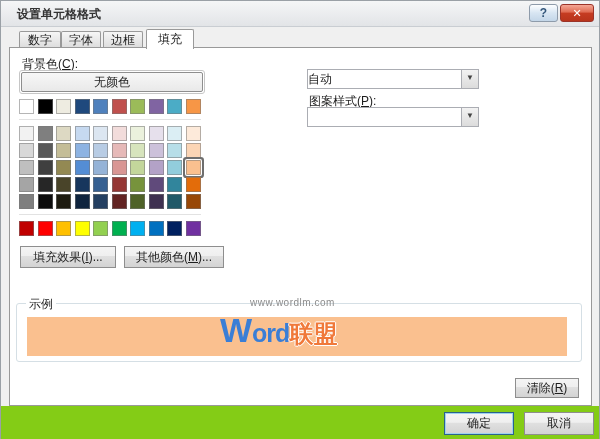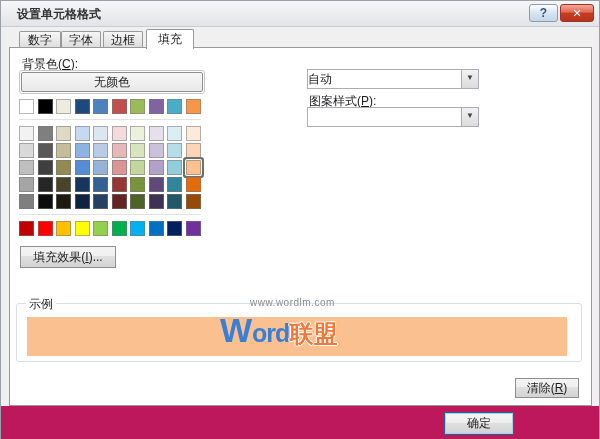--- a/index.html
+++ b/index.html
@@ -40,21 +40,21 @@
   .grouplabel{position:absolute;left:24px;top:295px;background:#fff;padding:0 3px;}
   .samplefill{position:absolute;left:25px;top:316px;width:540px;height:39px;}
   
   .watermark{position:absolute;left:218px;top:284px;width:160px;height:44px;z-index:5;pointer-events:none;}
   .wm-url{position:absolute;left:30px;top:2px;font-size:10px;color:#8c8c8c;letter-spacing:.5px;}
   .wm-line{position:absolute;left:0;top:16px;white-space:nowrap;font-weight:bold;}
   .wm-w{font-size:34px;color:#3a7ed6;}
   .wm-ord{font-size:25px;color:#3a7ed6;letter-spacing:-1px;}
   .wm-cn{font-size:24px;color:#f0793a;text-shadow:-1px 0 #fff,1px 0 #fff,0 -1px #fff,0 1px #fff;}
   
-  .footer{position:absolute;left:0;top:405px;width:100%;height:34px;background:#be185d;}
+  .footer{position:absolute;left:0;top:405px;width:100%;height:34px;background:#84cc16;}
   u{text-decoration:underline;}
 </style>
 </head>
 <body>
 
 <div class="dialog">
 
   <div class="titlebar">
     <span class="title">设置单元格格式</span>
     <div class="winbtn helpbtn">
@@ -163,20 +163,21 @@
           <div class="swatch" style="background: rgb(146, 208, 80);"></div>
           <div class="swatch" style="background: rgb(0, 176, 80);"></div>
           <div class="swatch" style="background: rgb(0, 176, 240);"></div>
           <div class="swatch" style="background: rgb(0, 112, 192);"></div>
           <div class="swatch" style="background: rgb(0, 32, 96);"></div>
           <div class="swatch" style="background: rgb(112, 48, 160);"></div>
         </div>
       </div>
 
     <div class="btn mn" style="left:10px;top:198px;width:96px;">填充效果(<u>I</u>)...</div>
+    <div class="btn mn" style="left:114px;top:198px;width:100px;">其他颜色(<u>M</u>)...</div>
 
     <div class="combo" style="left:297px;top:21px;">
       <span class="val">自动</span>
       <span class="arrowbtn">▼</span>
     </div>
 
     <span class="lbl mn" style="left:299px;top:45px;">图案样式(<u>P</u>):</span>
     <div class="combo" style="left:297px;top:59px;">
       <span class="val"></span>
       <span class="arrowbtn">▼</span>
@@ -189,15 +190,16 @@
     <div class="btn mn" style="left:505px;top:330px;width:64px;height:20px;line-height:18px;">清除(<u>R</u>)</div>
 
     <div class="watermark" style="left:210px;top:247px;text-align:right;">
       <span class="wm-url">www.wordlm.com</span>
       <span class="wm-line"><span class="wm-w">W</span><span class="wm-ord">ord</span><span class="wm-cn">联盟</span></span>
     </div>
   </div>
 
   <div class="footer">
     <div class="btn focused" style="left:443px;top:6px;width:70px;height:23px;line-height:21px;">确定</div>
+    <div class="btn" style="left:523px;top:6px;width:70px;height:23px;line-height:21px;">取消</div>
   </div>
 
 </div>
 
 </body></html>

